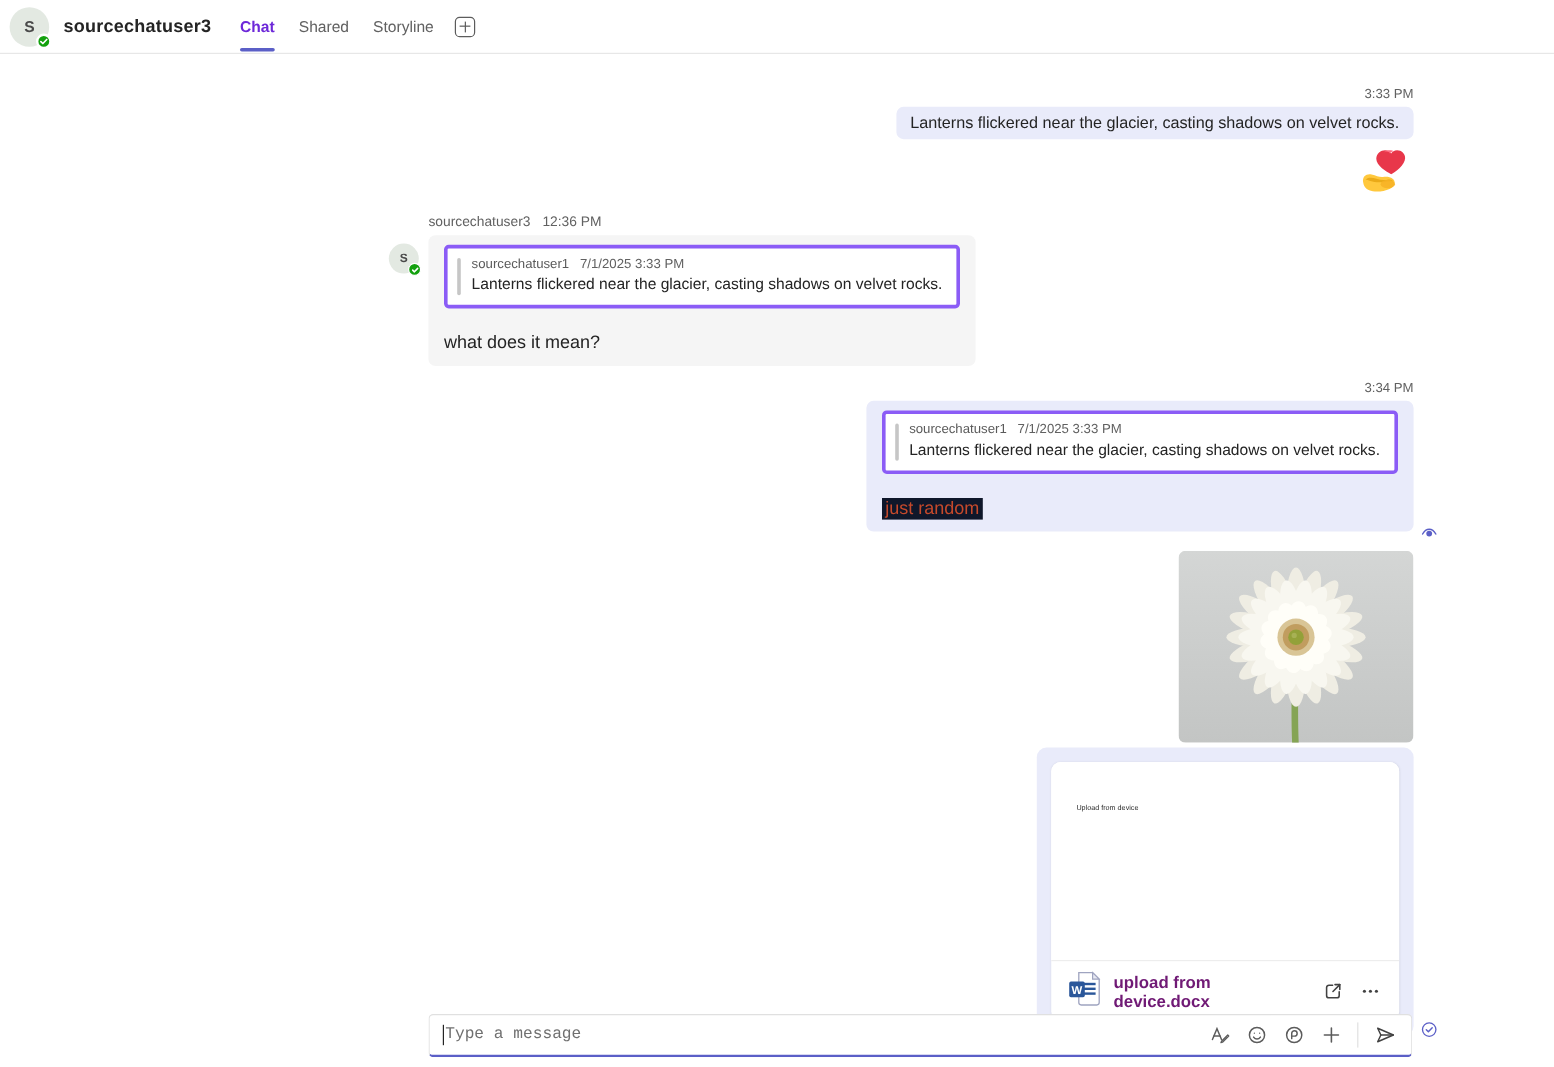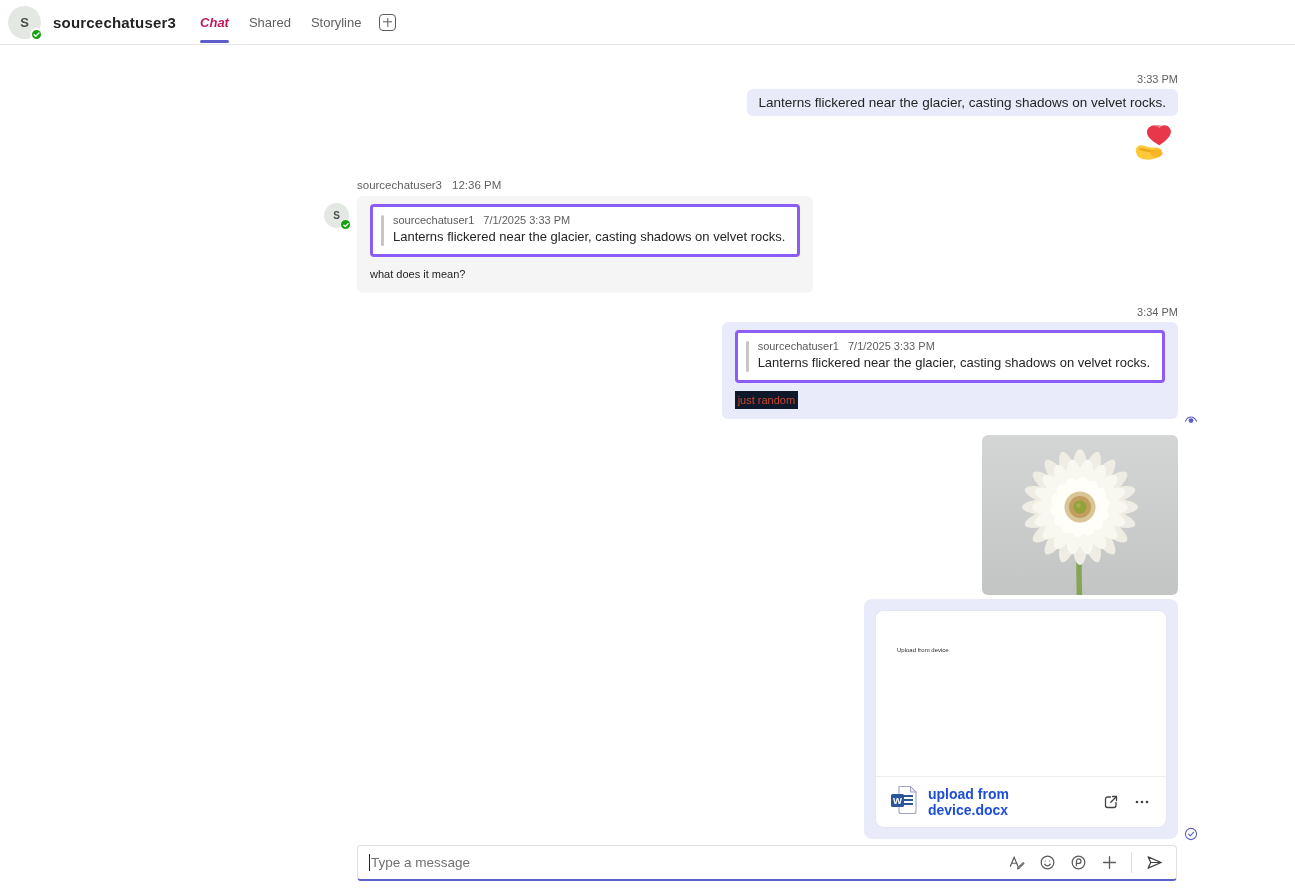--- a/index.html
+++ b/index.html
@@ -14,21 +14,21 @@
     background:#E3E9E2; display:flex; align-items:center; justify-content:center;
     font-size:13px; font-weight:600; color:#4a4a4a; flex:0 0 auto; }
   .presence { position:absolute; right:-2px; bottom:-2px; width:13px; height:13px;
     border-radius:50%; background:#13A10E; border:2px solid #fff; display:flex;
     align-items:center; justify-content:center; }
   .presence svg { width:7px; height:7px; }
   .chat-title { margin-left:12px; font-size:15px; font-weight:700; letter-spacing:.2px; }
   .tabs { display:flex; margin-left:14px; height:45px; align-items:stretch; }
   .tab { position:relative; display:flex; align-items:center; padding:0 10px;
     font-size:13px; color:#616161; cursor:pointer; }
-  .tab.active { color:#be185d; font-weight:600;font-style:italic; }
+  .tab.active { color:#6d28d9; font-weight:600; }
   .tab.active::after { content:""; position:absolute; left:10px; right:10px; bottom:2px;
     height:3px; border-radius:2px; background:#5B5FC7; }
   .add-tab { margin-left:8px; width:17px; height:17px; border:1.4px solid #5c5c5c;
     border-radius:4px; position:relative; cursor:pointer; }
   .add-tab::before,.add-tab::after { content:""; position:absolute; background:#5c5c5c; }
   .add-tab::before { left:50%; top:3px; bottom:3px; width:1.4px; transform:translateX(-50%); }
   .add-tab::after  { top:50%; left:3px; right:3px; height:1.4px; transform:translateY(-50%); }
 
   
   .chat { padding:28px 117px 0 357px; display:flex; flex-direction:column; align-items:center; }
@@ -49,51 +49,51 @@
   .msg-avatar .presence svg { width:6px; height:6px; }
   .bubble.left { background:#F5F5F5; padding:8px 13px 10px; }
 
   .quote { position:relative; background:#FFFFFF; border:3px solid #8b5cf6;
     border-radius:4px; padding:6px 12px 8px 20px; }
   .quote::before { content:""; position:absolute; left:8px; top:8px; bottom:8px;
     width:3px; border-radius:2px; background:#C6C6C6; }
   .quote-head { font-size:11px; color:#5a5a5a; display:flex; gap:9px; line-height:15px; }
   .quote-time { color:#616161; }
   .quote-text { font-size:13px; line-height:18px; color:#242424; white-space:nowrap; }
-  .msg-body { margin-top:8px; font-size:11px; line-height:18px; }
+  .msg-body { margin-top:20px; font-size:15px; line-height:18px; }
   .bubble.with-quote { padding:8px 13px 10px; }
   .highlight { display:inline-block; background:#0f172a; color:#C5492B;
     padding:0 3px; line-height:18px; }
 
   .receipt { align-self:flex-end; margin-right:-20px; margin-top:-6px; width:14px;
     height:14px; }
   .receipt svg { width:14px; height:14px; display:block; }
 
   .image-msg { align-self:flex-end; margin-top:8px; width:196px; height:160px;
     border-radius:6px; overflow:hidden; cursor:pointer; }
 
   .file-bubble { align-self:flex-end; margin-top:4px; width:314px; background:#E9EBFA;
     border-radius:8px; padding:12px; }
   .file-card { background:#fff; border-radius:8px; height:216px; display:flex;
     flex-direction:column; overflow:hidden; box-shadow:0 0 2px rgba(0,0,0,.08); cursor:pointer; }
   .file-preview { flex:1; position:relative; background:#fff; }
   .preview-text { position:absolute; left:21px; top:36px; font-size:6px; color:#2b2b2b; }
   .file-footer { height:51px; border-top:1px solid #EDEDED; display:flex;
     align-items:center; padding:0 14px; gap:11px; }
-  .file-name { flex:1; font-size:14px; font-weight:600; color:#1d4ed8; }
+  .file-name { flex:1; font-size:14px; font-weight:600; color:#701a75; }
   .file-act { width:20px; height:20px; cursor:pointer; display:flex; align-items:center;
     justify-content:center; }
 
   
   .composer { position:absolute; left:357px; right:118px; bottom:8px; height:36px;
     background:#fff; border:1px solid #E0E0E0; border-bottom:2px solid #5B5FC7;
     border-radius:4px; display:flex; align-items:center; padding:0 10px 0 11px; }
   .caret { width:1px; height:17px; background:#242424; margin-right:1px; }
   .composer input { flex:1; border:none; outline:none; font-size:13.5px;
-    font-family:Liberation Sans, sans-serif; color:#c2410c; background:transparent; }
+    font-family:Liberation Mono, monospace; color:#c2410c; background:transparent; }
   .composer input::placeholder { color:#707070; opacity:1; }
   .cicons { display:flex; align-items:center; gap:7px; }
   .cicon { width:24px; height:24px; display:flex; align-items:center; justify-content:center;
     cursor:pointer; border-radius:4px; }
   .cicon svg { width:17px; height:17px; }
   .cdivider { width:1px; height:21px; background:#E0E0E0; margin:0 3px; }
 </style>
 </head>
 <body>
 

